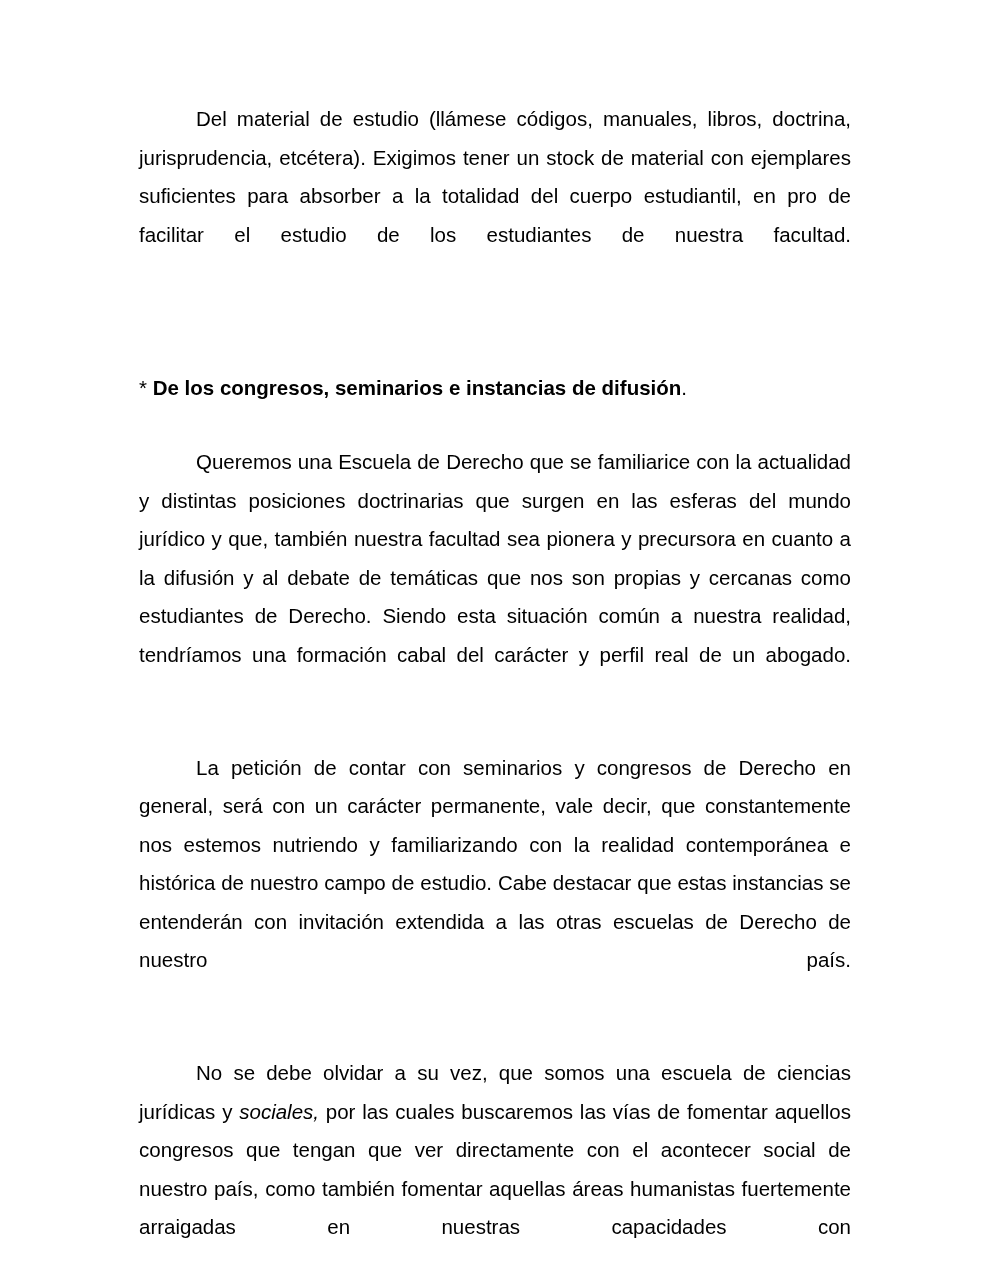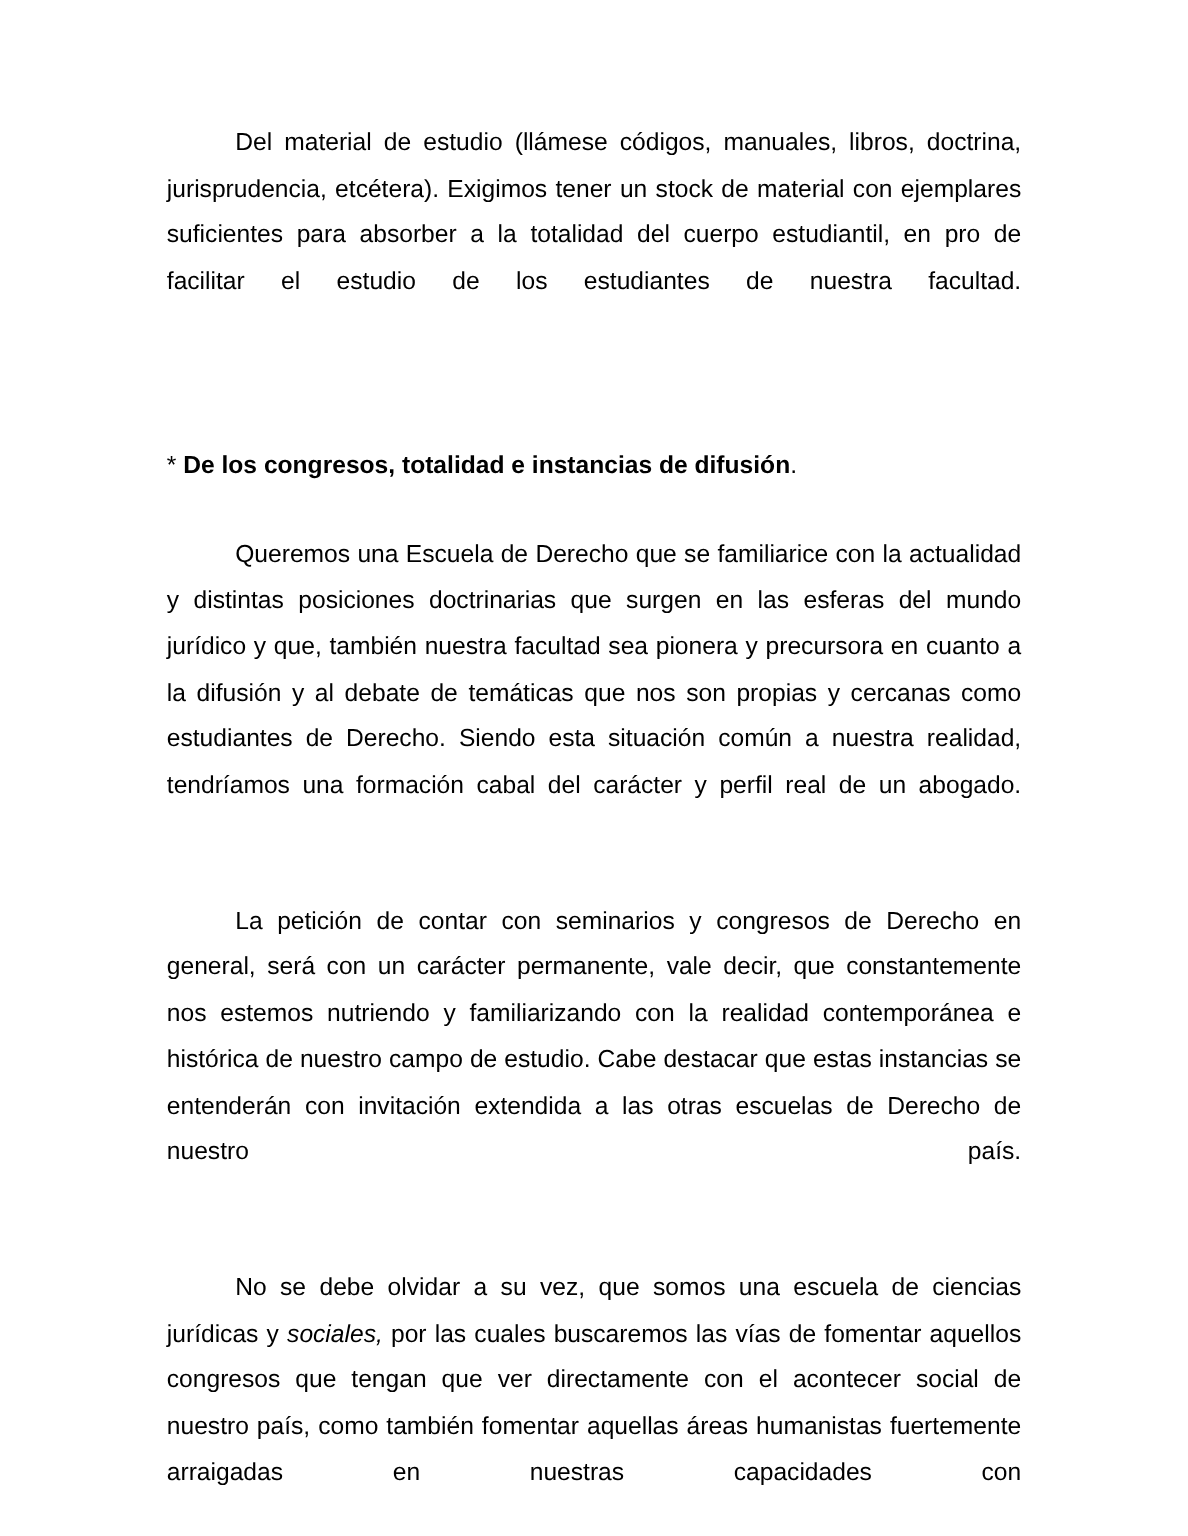--- a/index.html
+++ b/index.html
@@ -62,21 +62,21 @@
 </style>
 </head>
 <body>
 
 <div class="page">
   <div class="content">
 
     <p class="indent">Del material de estudio (llámese códigos, manuales, libros, doctrina, jurisprudencia, etcétera). Exigimos tener un stock de material con ejemplares suficientes para absorber a la totalidad del cuerpo estudiantil, en pro de facilitar el estudio de los estudiantes de nuestra facultad.</p>
 
     <div class="para-gap-large heading">
-      <span>* </span><b>De los congresos, totalidad e instancias de difusión</b><span>.</span>
+      <span>* </span><b>De los congresos, seminarios e instancias de difusión</b><span>.</span>
     </div>
 
     <p class="indent para-gap-small">Queremos una Escuela de Derecho que se familiarice con la actualidad y distintas posiciones doctrinarias que surgen en las esferas del mundo jurídico y que, también nuestra facultad sea pionera y precursora en cuanto a la difusión y al debate de temáticas que nos son propias y cercanas como estudiantes de Derecho. Siendo esta situación común a nuestra realidad, tendríamos una formación cabal del carácter y perfil real de un abogado.</p>
 
     <p class="indent para-gap-small">La petición de contar con seminarios y congresos de Derecho en general, será con un carácter permanente, vale decir, que constantemente nos estemos nutriendo y familiarizando con la realidad contemporánea e histórica de nuestro campo de estudio. Cabe destacar que estas instancias se entenderán con invitación extendida a las otras escuelas de Derecho de nuestro país.</p>
 
     <p class="indent para-gap-small">
       <span>No se debe olvidar a su vez, que somos una escuela de ciencias jurídicas y </span><em>sociales,</em><span> por las cuales buscaremos las vías de fomentar aquellos congresos que tengan que ver directamente con el acontecer social de nuestro país, como también fomentar aquellas áreas humanistas fuertemente arraigadas en nuestras capacidades con</span>
     </p>
 

